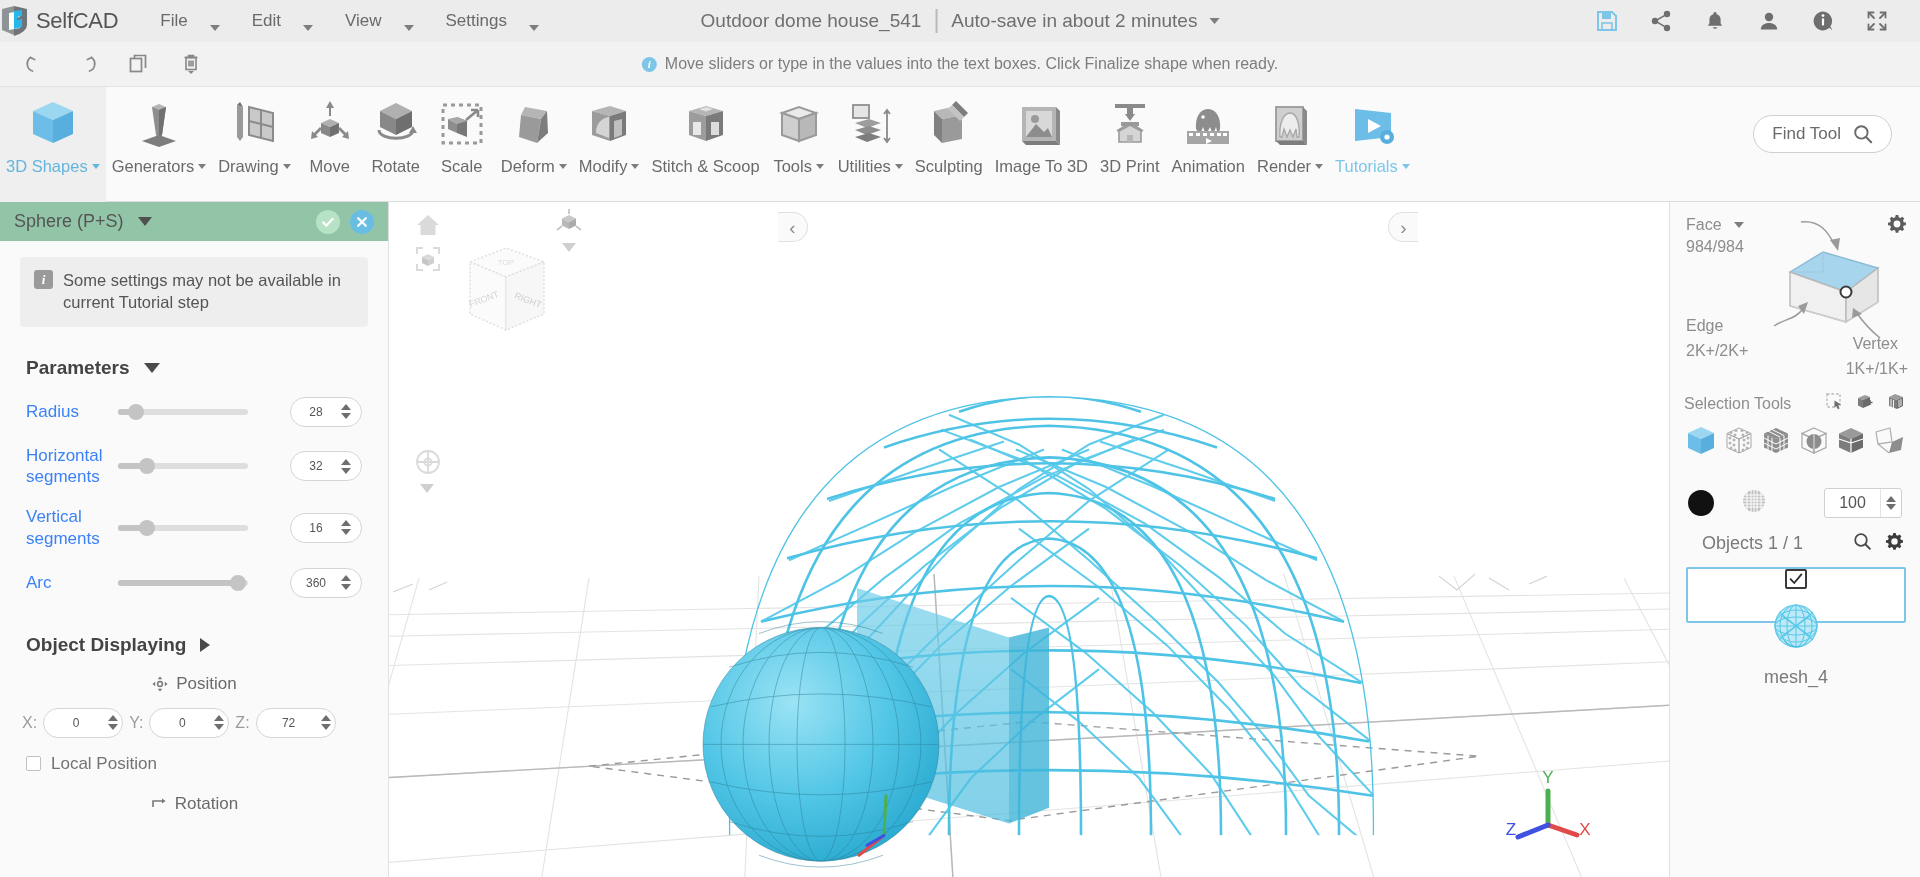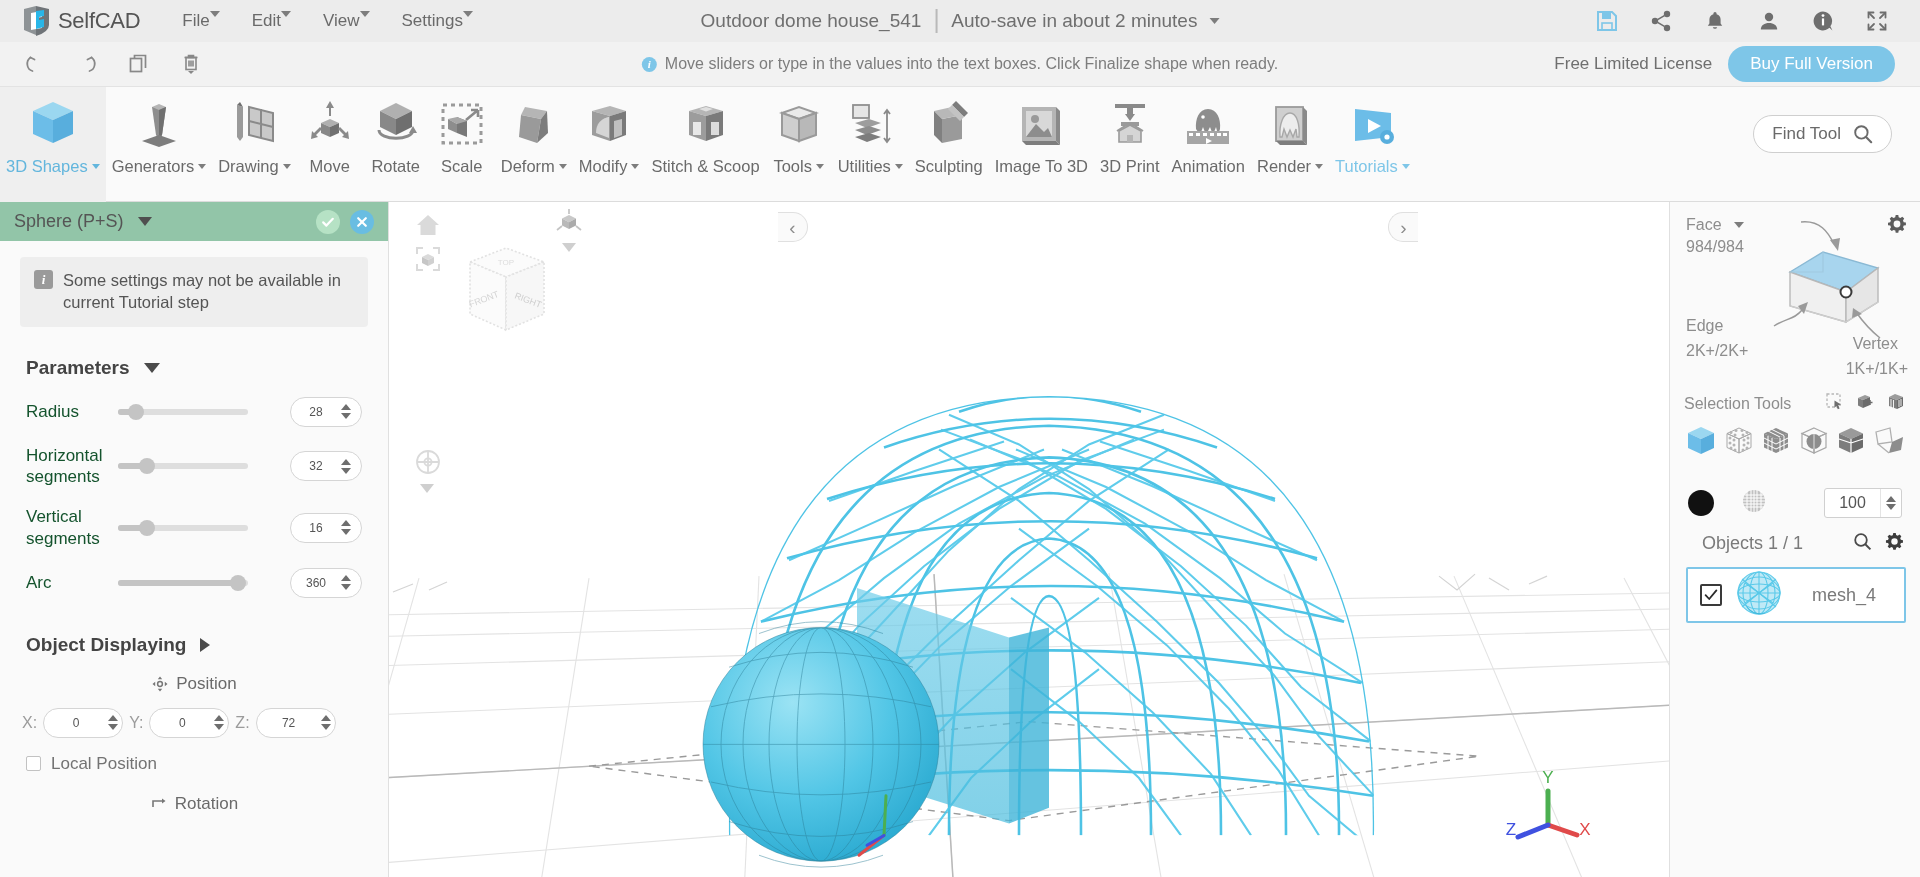--- a/index.html
+++ b/index.html
@@ -10,27 +10,27 @@
     background: #ffffff;
     -webkit-font-smoothing: antialiased;
   }
   .app { position: relative; width: 1920px; height: 877px; display: flex; flex-direction: column; }
 
   
   .menubar {
     height: 42px; background: #ececec; display: flex; align-items: center;
     flex: 0 0 42px; position: relative;
   }
-  .brand { display: flex; align-items: center; padding-left: 22px; gap: 6px; }
+  .brand { display: flex; align-items: center; gap: 6px; }
   .brand-logo { width: 30px; height: 32px; display: block; }
   .brand-text { font-size: 22px; color: #555; letter-spacing: -0.3px; }
   .menu-items { display: flex; align-items: center; margin-left: 26px; gap: 0; }
   .menu-item {
     font-size: 17px; color: #6a6a6a; padding: 4px 16px; cursor: pointer;
-    display: flex; align-items: flex-start; gap: 0;
+    display: flex; align-items: flex-end; gap: 22px;
   }
   .caret-down {
     width: 0; height: 0; border-left: 5px solid transparent;
     border-right: 5px solid transparent; border-top: 6px solid #7d7d7d;
     display: inline-block;
   }
   .doc-title-wrap {
     position: absolute; left: 50%; transform: translateX(-50%);
     display: flex; align-items: center; gap: 0; white-space: nowrap;
   }
@@ -132,21 +132,21 @@
     font-family: "Liberation Serif", serif;
   }
   .notice-text { font-size: 16.5px; color: #555; line-height: 1.32; }
   .section-title {
     margin: 30px 0 0 26px; font-size: 19px; color: #444; font-weight: bold;
     display: flex; align-items: center; gap: 14px; cursor: pointer;
   }
   .tri-down { width: 0; height: 0; border-left: 8px solid transparent; border-right: 8px solid transparent; border-top: 10px solid #4a4a4a; }
   .tri-right { width: 0; height: 0; border-top: 7px solid transparent; border-bottom: 7px solid transparent; border-left: 10px solid #4a4a4a; }
   .param-row { display: flex; align-items: center; padding: 0 26px; margin-top: 18px; }
-  .param-label { width: 92px; font-size: 17px; color: #14532d; line-height: 1.28; }
+  .param-label { width: 92px; font-size: 17px; color: #3b82f6; line-height: 1.28; }
   .slider { position: relative; width: 130px; height: 20px; display: flex; align-items: center; cursor: pointer; }
   .slider-track { position: absolute; left: 0; right: 0; height: 6px; background: #dedede; border-radius: 3px; }
   .slider-fill { position: absolute; left: 0; height: 6px; background: #c4c4c4; border-radius: 3px; }
   .slider-knob {
     position: absolute; width: 16px; height: 16px; border-radius: 50%;
     background: #c4c4c4; transform: translateX(-50%);
   }
   .spinner {
     margin-left: auto; display: flex; align-items: center;
     border: 1px solid #d5d5d5; border-radius: 16px; background: #fff;
@@ -221,21 +221,21 @@
     border-radius: 3px; height: 30px; width: 78px; margin-left: auto;
   }
   .num-box-val { flex: 1; text-align: center; font-size: 16px; color: #555; border: none; outline: none; background: transparent; width: 100%; font-family: "Liberation Sans", sans-serif; }
   .num-box-arrows { display: flex; flex-direction: column; gap: 2px; padding-right: 5px; border-left: 1px solid #e4e4e4; padding-left: 5px; height: 100%; justify-content: center; cursor: pointer; }
   .objects-row { position: absolute; top: 330px; left: 0; right: 0; display: flex; align-items: center; padding: 0 16px; }
   .objects-label { font-size: 18px; color: #7a7a7a; margin-left: 16px; }
   .objects-actions { margin-left: auto; display: flex; gap: 13px; align-items: center; }
   .object-item {
     position: absolute; top: 365px; left: 16px; right: 14px; height: 56px;
     border: 2px solid #7ec6e8; border-radius: 2px; background: #fff;
-    display: flex; align-items: center; padding: 0 12px; gap: 14px; cursor: pointer;
+    display: flex; align-items: center; padding: 0 12px; gap: 14px; cursor: pointer; flex-direction: column;
   }
   .obj-cb { width: 22px; height: 22px; border: 2px solid #3a3a3a; border-radius: 2px; background: #fff; display: flex; align-items: center; justify-content: center; cursor: pointer; }
   .obj-name { flex: 1; text-align: center; font-size: 18px; color: #7a7a7a; }
 </style>
 </head>
 <body>
 
 <div class="app">
 
   <div class="menubar">
@@ -350,24 +350,20 @@
             <rect x="7" y="5.5" width="10" height="12"></rect>
             <path d="M9.5 3.5h5v2h-5z" fill="#888"></path>
             <path d="M10 8.5v6M12 8.5v6M14 8.5v6"></path>
             <path d="M9 19 L12 22 L15 19z" fill="#888" stroke="none"></path>
           </svg>
       </div>
     </div>
     <div class="hint-wrap">
       <span class="info-badge">i</span>
       <span class="hint-text">Move sliders or type in the values into the text boxes. Click Finalize shape when ready.</span>
-    </div>
-    <div class="license-wrap">
-      <span class="license-text">Free Limited License</span>
-      <button class="buy-btn">Buy Full Version</button>
     </div>
   </div>
 
   <div class="ribbon">
     <div class="ribbon-scroll">
 
       <div class="ribbon-item active">
         <div class="ribbon-icon">
           <svg width="54" height="54" viewBox="0 0 54 54">
               <path d="M27 5 L47 14 L27 23 L7 14 Z" fill="#9bd7f0"></path>

